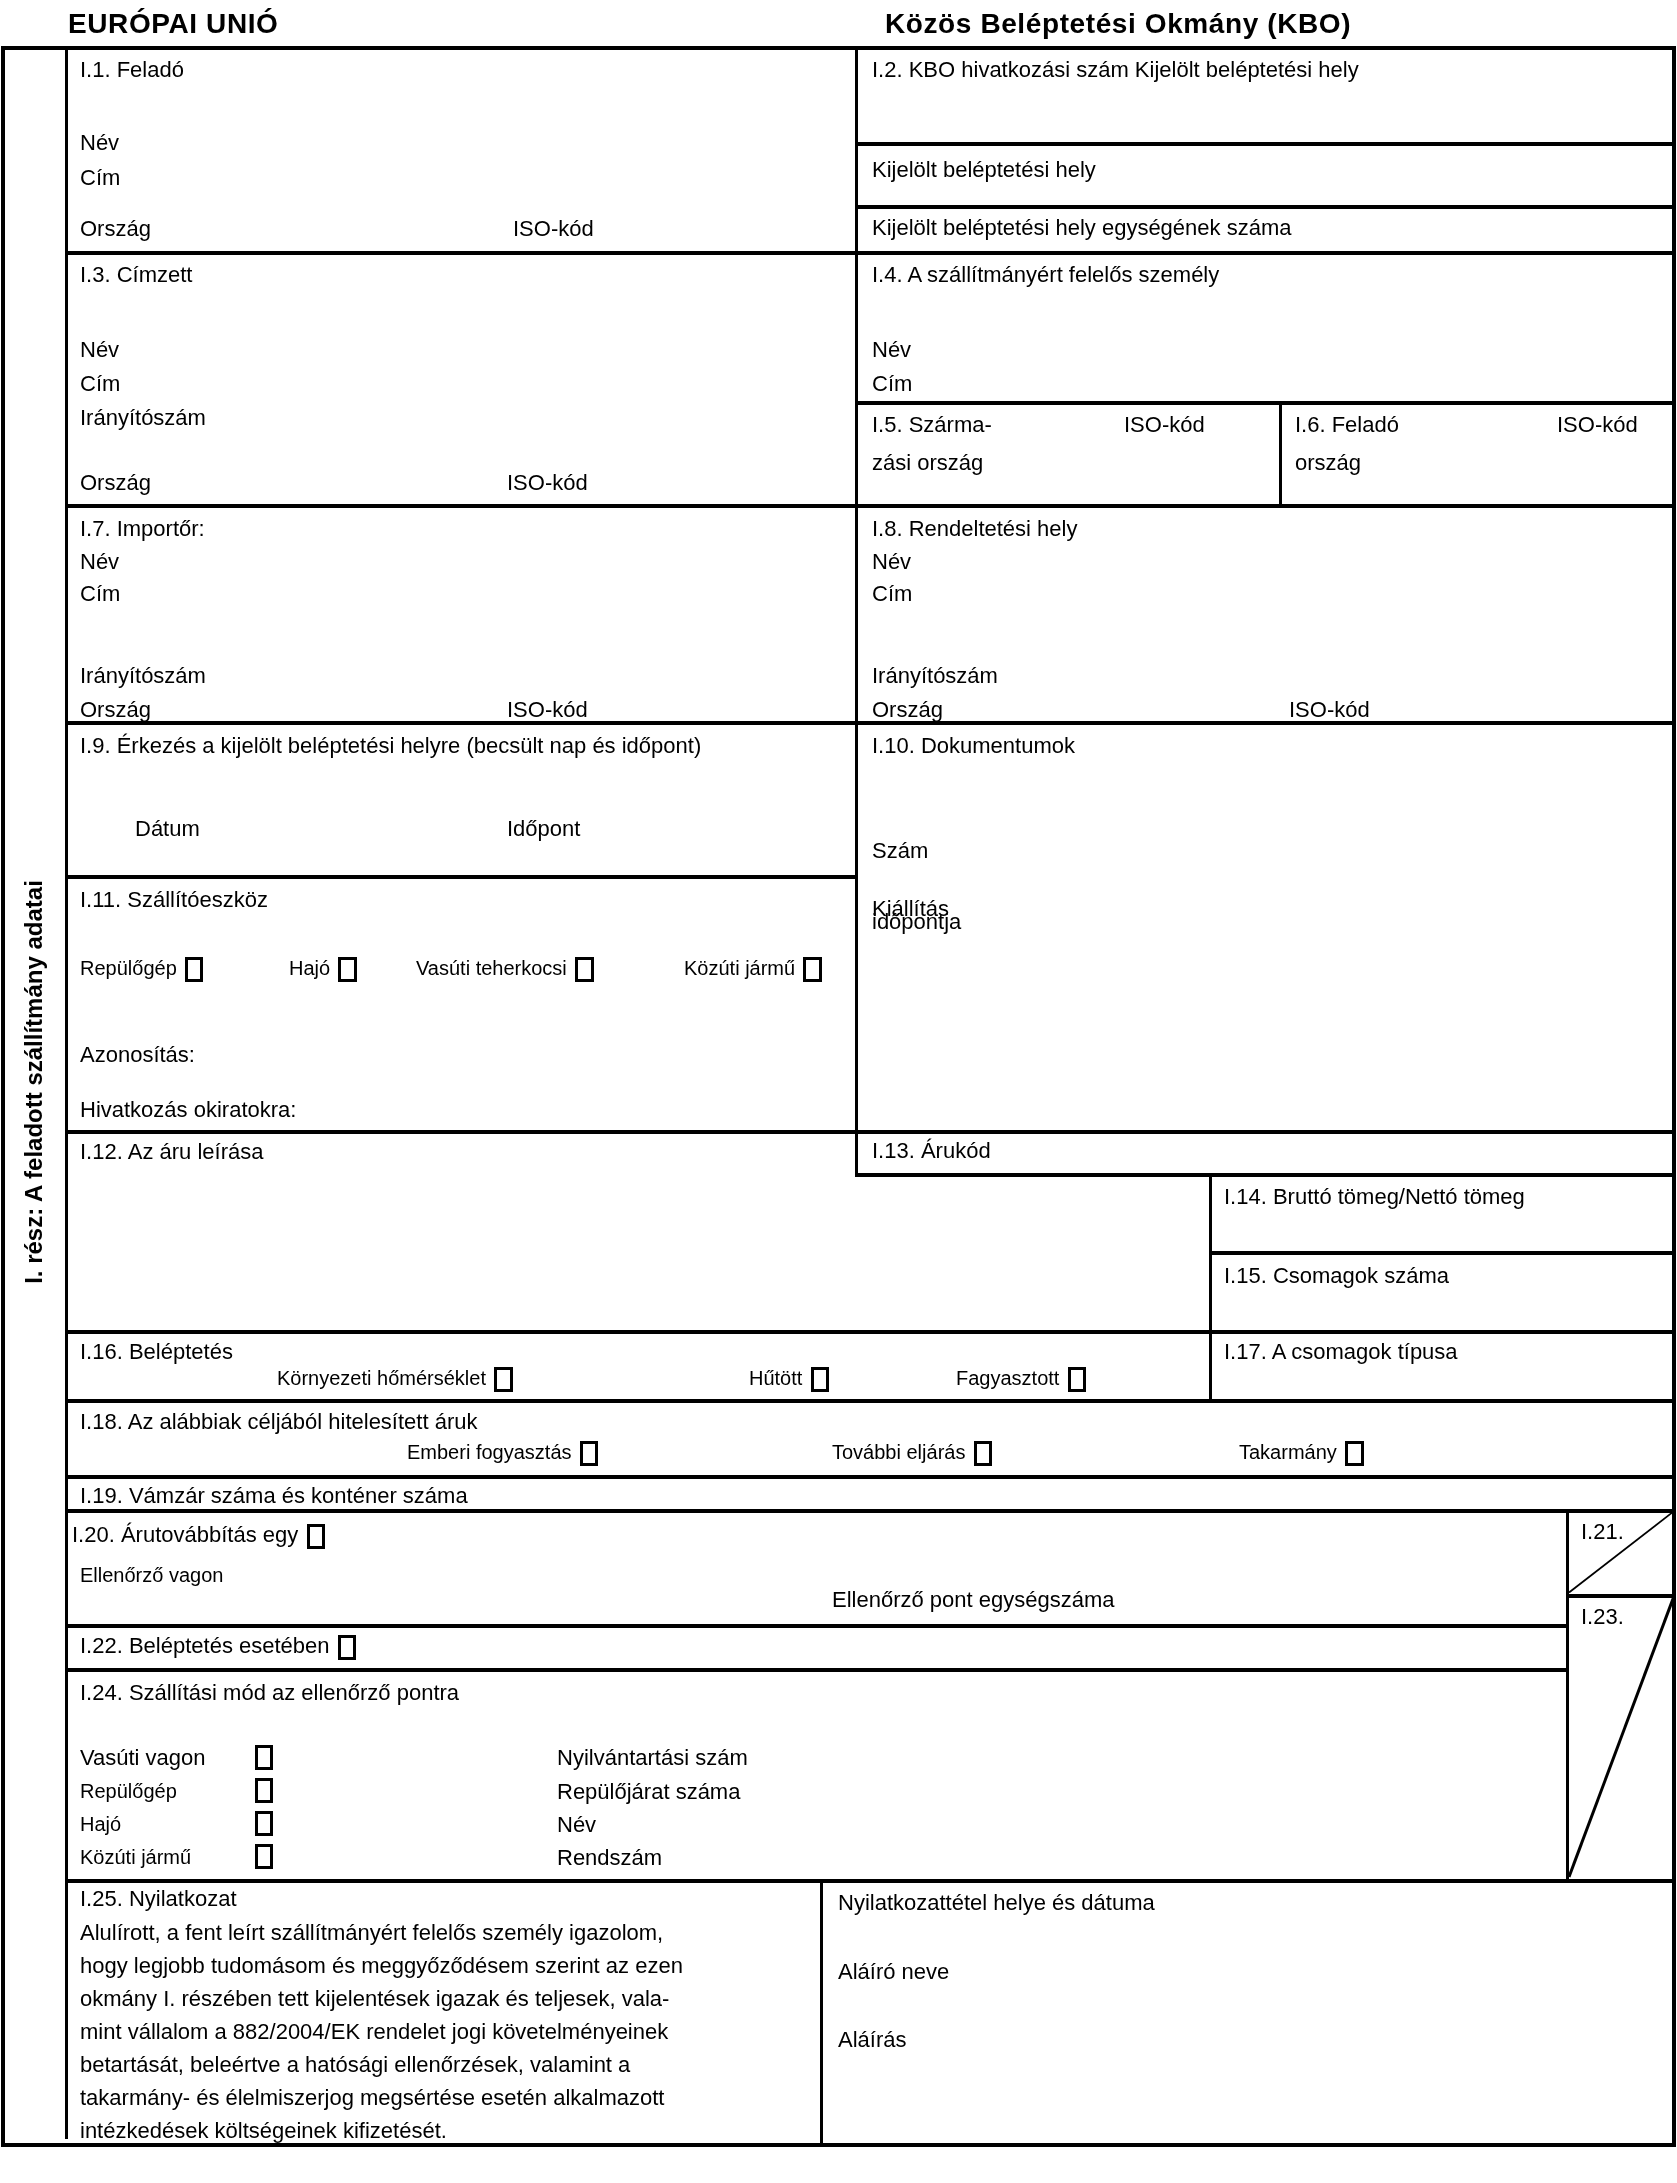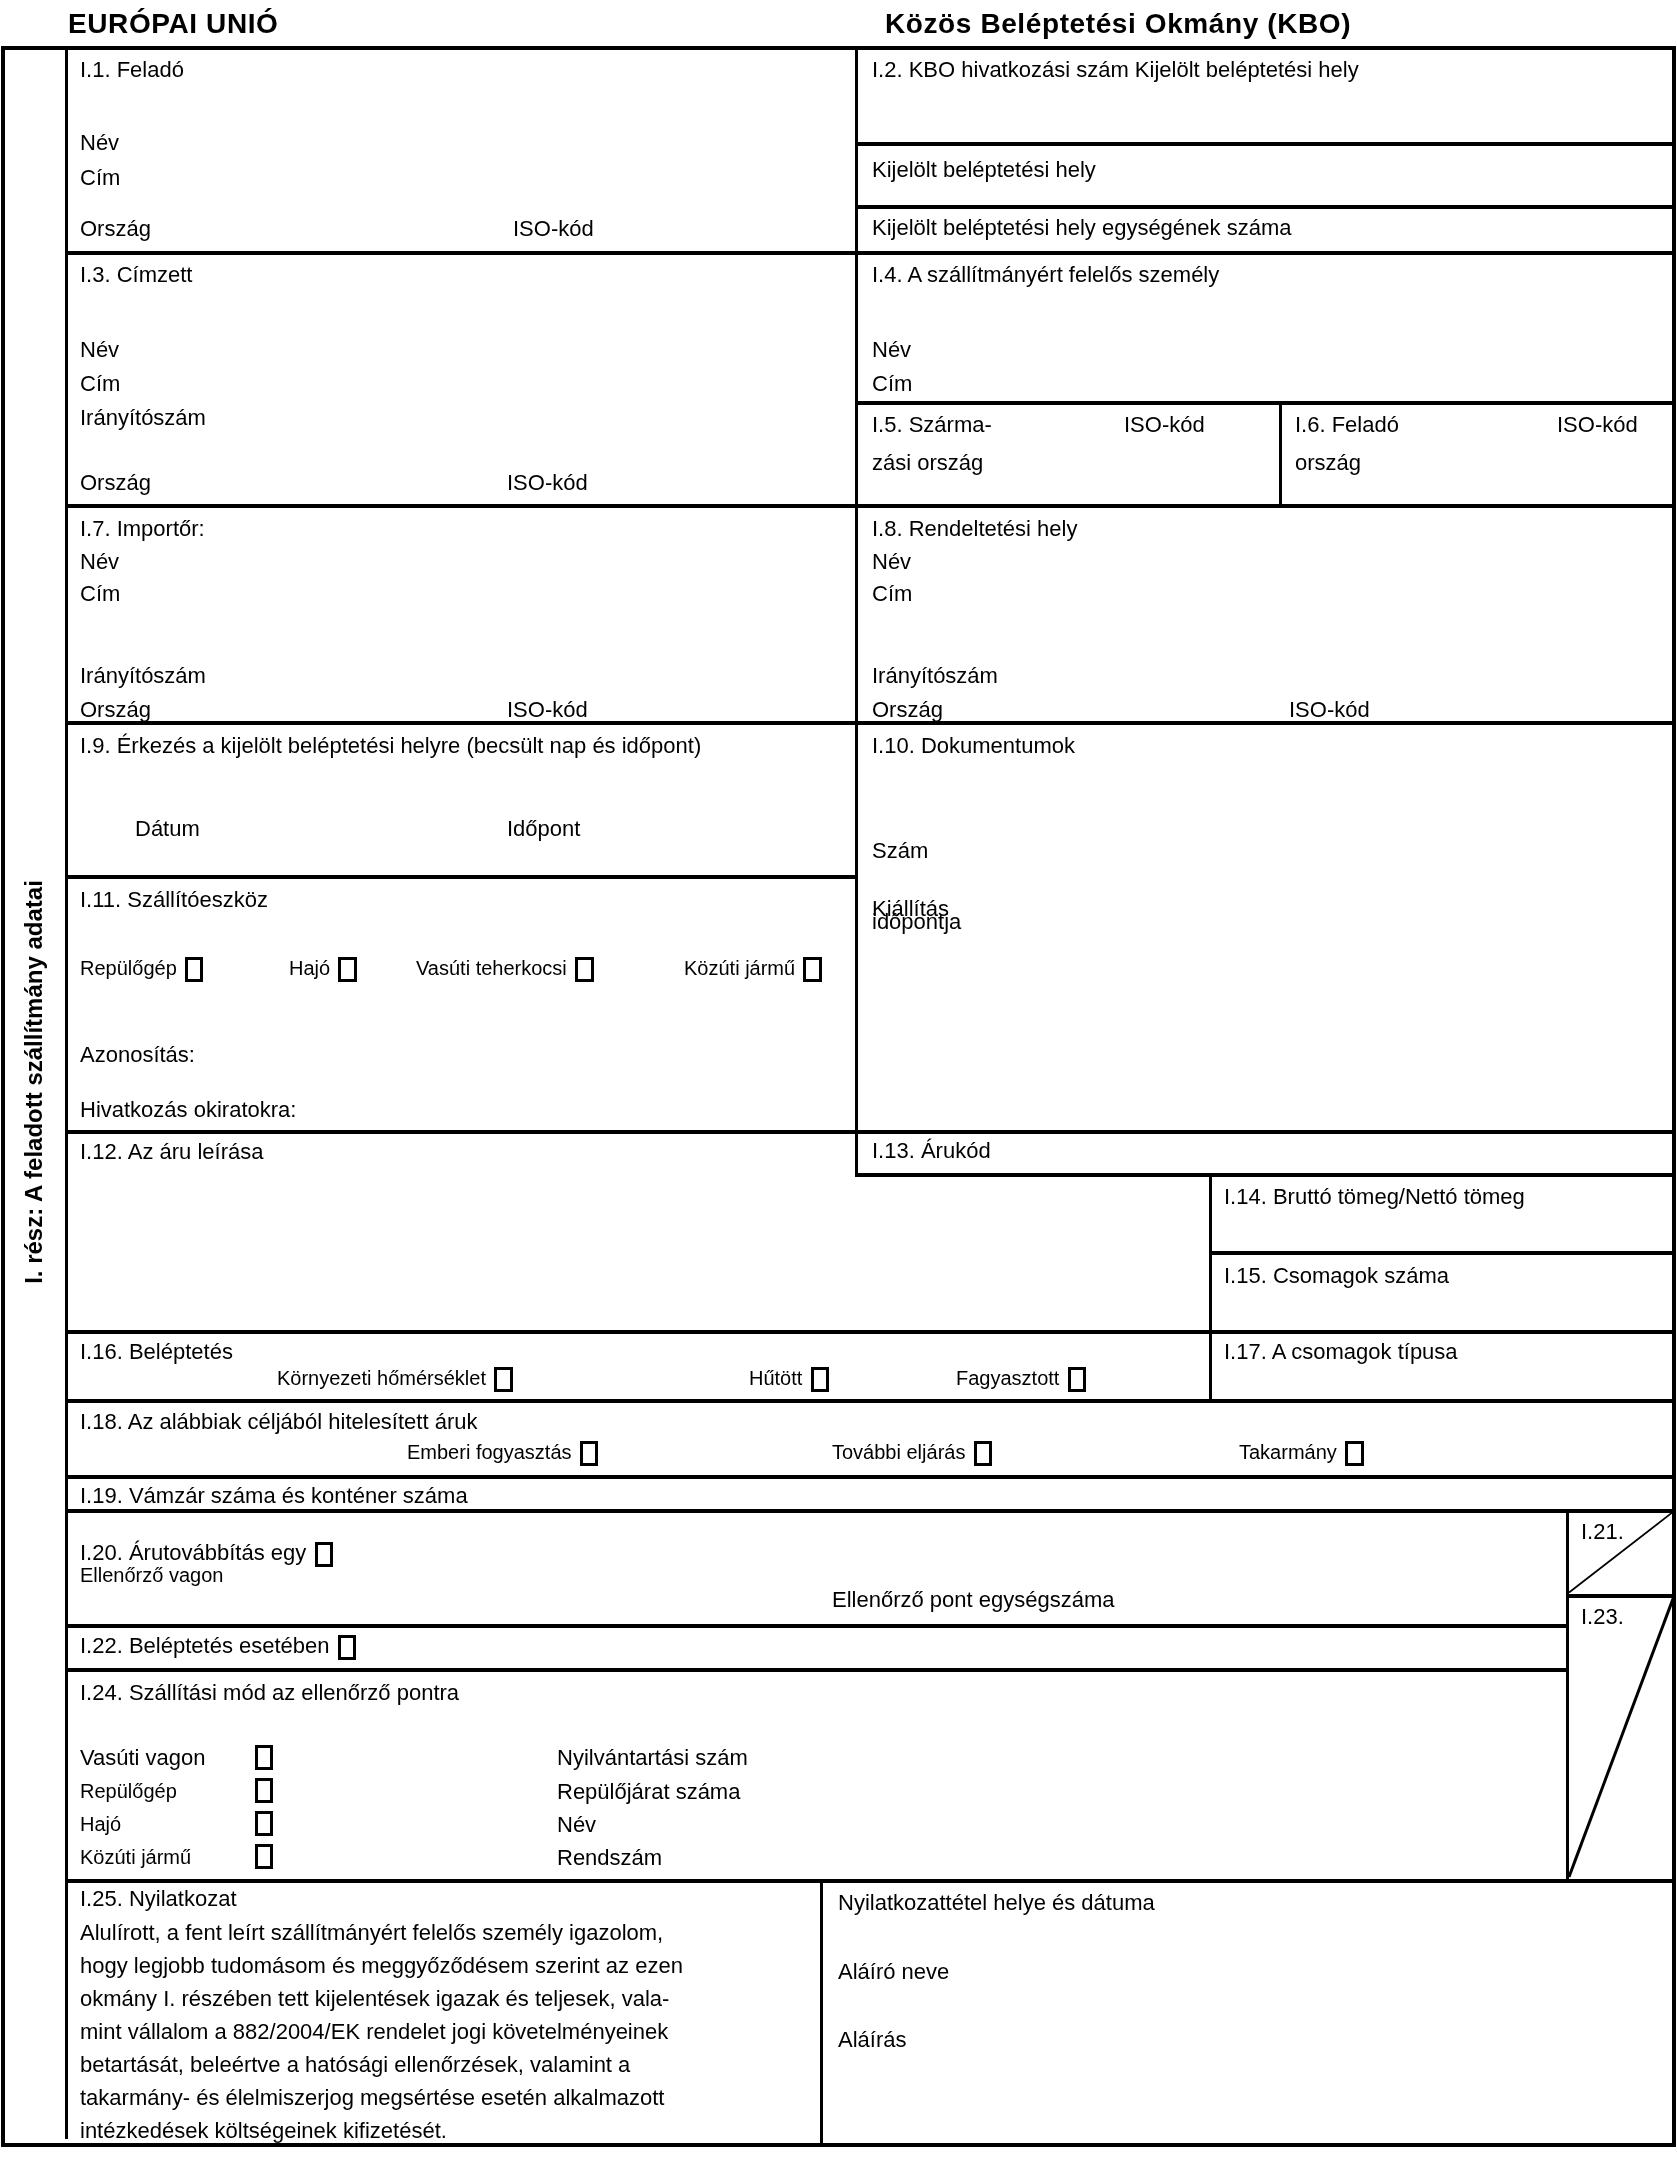--- a/index.html
+++ b/index.html
@@ -151,21 +151,21 @@
   </div>
   <div class="abs sm" style="left:832px;top:1441px;">
     <span>További eljárás</span><span class="cb"></span>
   </div>
   <div class="abs sm" style="left:1239px;top:1441px;">
     <span>Takarmány</span><span class="cb"></span>
   </div>
 
   <div class="abs lbl" style="left:80px;top:1484px;">I.19. Vámzár száma és konténer száma</div>
 
-  <div class="abs lbl" style="left:80px;top:1523px;margin-top:18px;">
+  <div class="abs lbl" style="left:72px;top:1523px;">
     <span>I.20. Árutovábbítás egy</span><span class="cb"></span>
   </div>
   <div class="abs sm" style="left:80px;top:1564px;">Ellenőrző vagon</div>
   <div class="abs lbl" style="left:832px;top:1588px;">Ellenőrző pont egységszáma</div>
   <div class="abs lbl" style="left:1581px;top:1520px;">I.21.</div>
 
   <div class="abs lbl" style="left:80px;top:1634px;">
     <span>I.22. Beléptetés esetében</span><span class="cb"></span>
   </div>
   <div class="abs lbl" style="left:1581px;top:1605px;">I.23.</div>

